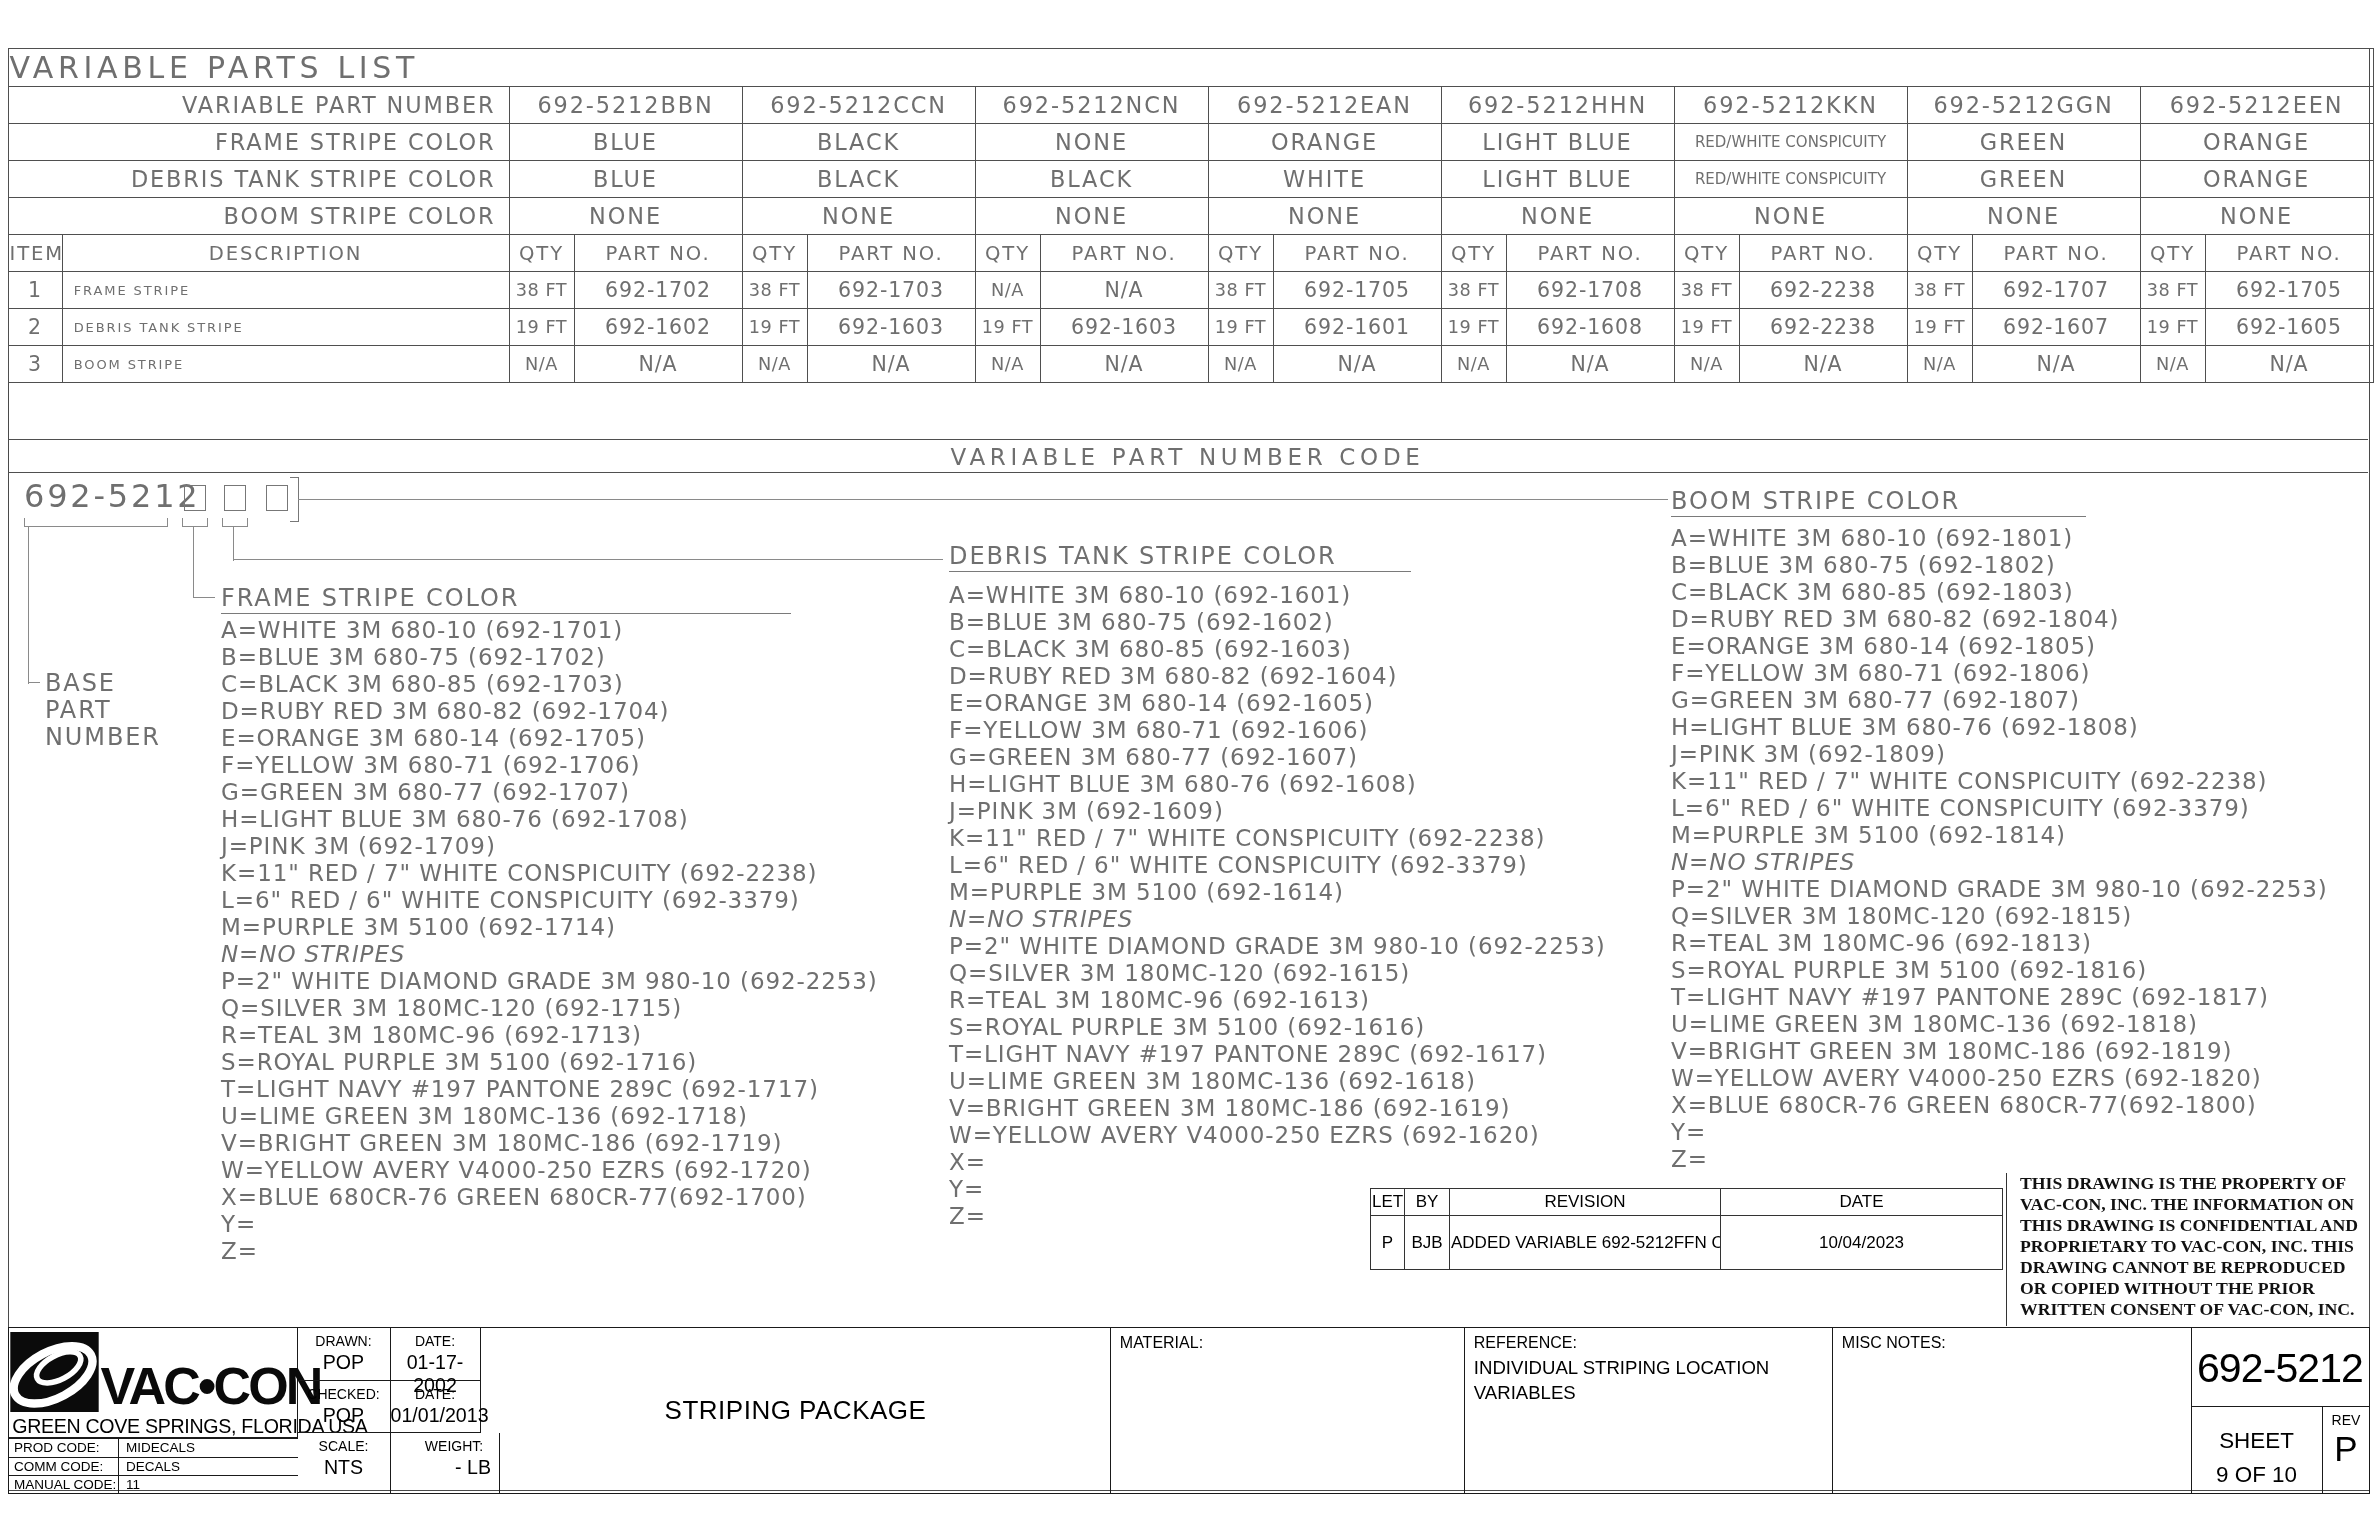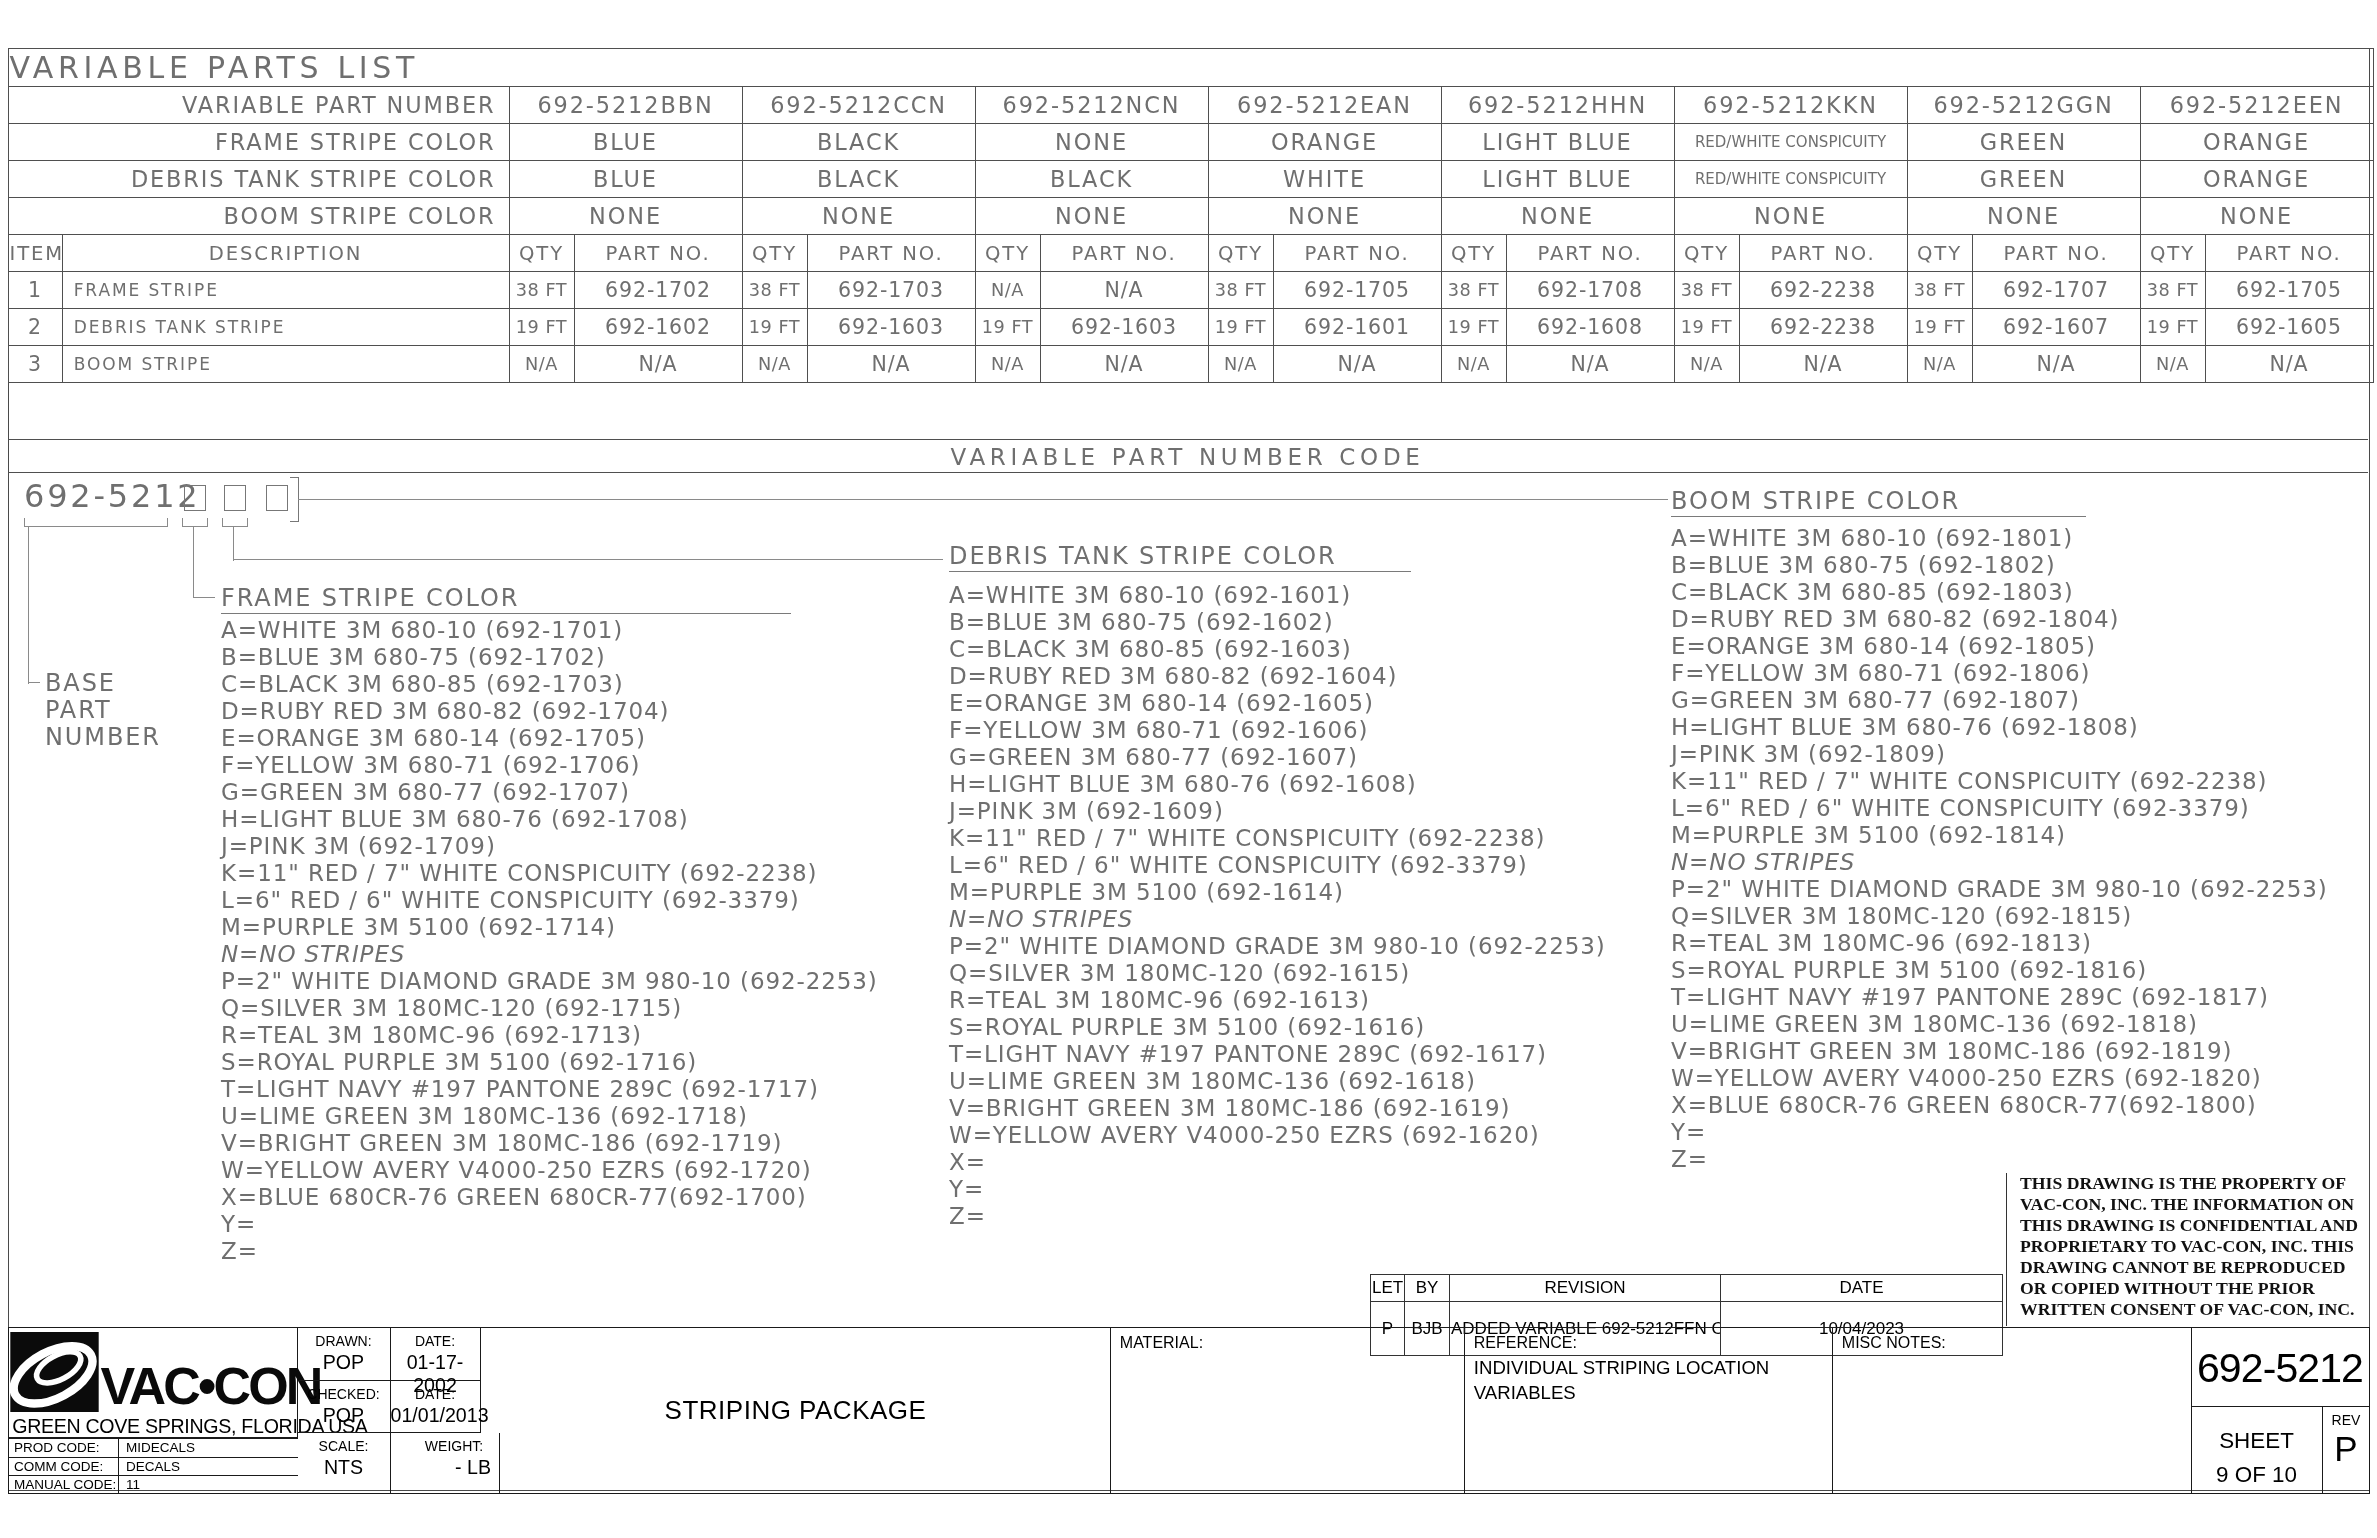--- a/index.html
+++ b/index.html
@@ -16,21 +16,21 @@
   
   #parts-table{position:absolute;left:7.5px;top:48px;width:2362px;border-collapse:collapse;
                table-layout:fixed;color:#6f6f6f;}
   #parts-table td{border:1.4px solid #4f4f4f;height:34px;overflow:hidden;white-space:nowrap;}
   td.t-title{font-size:30px;letter-spacing:4.7px;}
   td.t-label{font-size:22.4px;letter-spacing:1.9px;text-align:right;padding-right:13px;}
   td.t-val{font-size:22.4px;letter-spacing:1.9px;text-align:center;}
   td.t-val.sm{font-size:15px;letter-spacing:0;}
   td.t-h{font-size:19.6px;letter-spacing:1.9px;text-align:center;}
   td.t-item{font-size:20.5px;text-align:center;letter-spacing:0.9px;}
-  td.t-desc{font-size:17px;text-align:left;padding-left:11.2px;letter-spacing:1.9px;}
+  td.t-desc{font-size:13px;text-align:left;padding-left:11.2px;letter-spacing:1.9px;}
   td.t-qty{font-size:17.7px;text-align:center;letter-spacing:0.5px;}
   td.t-part{font-size:20.5px;text-align:center;letter-spacing:0.9px;}
 
   
   #code-title-bar{left:7.5px;top:439px;width:2360px;height:32px;border-top:1.4px solid #4f4f4f;
                   border-bottom:1.4px solid #4f4f4f;text-align:center;font-size:23px;
                   letter-spacing:4.7px;line-height:34px;}
   #base-number{left:24px;top:477px;font-size:32px;letter-spacing:2.8px;}
   .ph-box{top:485px;width:19.6px;height:24px;border:1.9px solid #777;}
   #ph1{left:184px;} #ph2{left:224px;} #ph3{left:266px;}
@@ -56,21 +56,21 @@
   .code-list div{height:27px;line-height:27px;font-size:23px;letter-spacing:0.9px;white-space:nowrap;}
   .code-list .it{font-style:italic;}
   #frame-title{left:221px;top:584px;} #frame-ul{left:221px;top:613px;width:570px;}
   #frame-list{left:221px;top:617px;}
   #debris-title{left:949px;top:542px;} #debris-ul{left:949px;top:571px;width:462px;}
   #debris-list{left:949px;top:582px;}
   #boom-title{left:1671px;top:487px;} #boom-ul{left:1671px;top:516px;width:415px;}
   #boom-list{left:1671px;top:525px;}
 
   
-  #rev-table{position:absolute;left:1370px;top:1274px;width:632px;border-collapse:collapse;
+  #rev-table{position:absolute;left:1370px;top:1188px;width:632px;border-collapse:collapse;
              table-layout:fixed;color:#000;font-family:"Liberation Sans",sans-serif;}
   #rev-table td{border:1.4px solid #333;text-align:center;overflow:hidden;white-space:nowrap;}
   #rev-table tr.hd td{height:24px;font-size:17px;}
   #rev-table tr.rw td{height:51px;font-size:17px;}
   #rev-table td.rev-desc{font-size:15.4px;}
 
   
   #prop-notice{left:2006px;top:1173px;width:356px;height:153px;border-left:1.4px solid #333;
                padding-left:13px;font-family:"Liberation Serif",serif;font-weight:bold;
                font-size:17.7px;line-height:21px;color:#111;}

